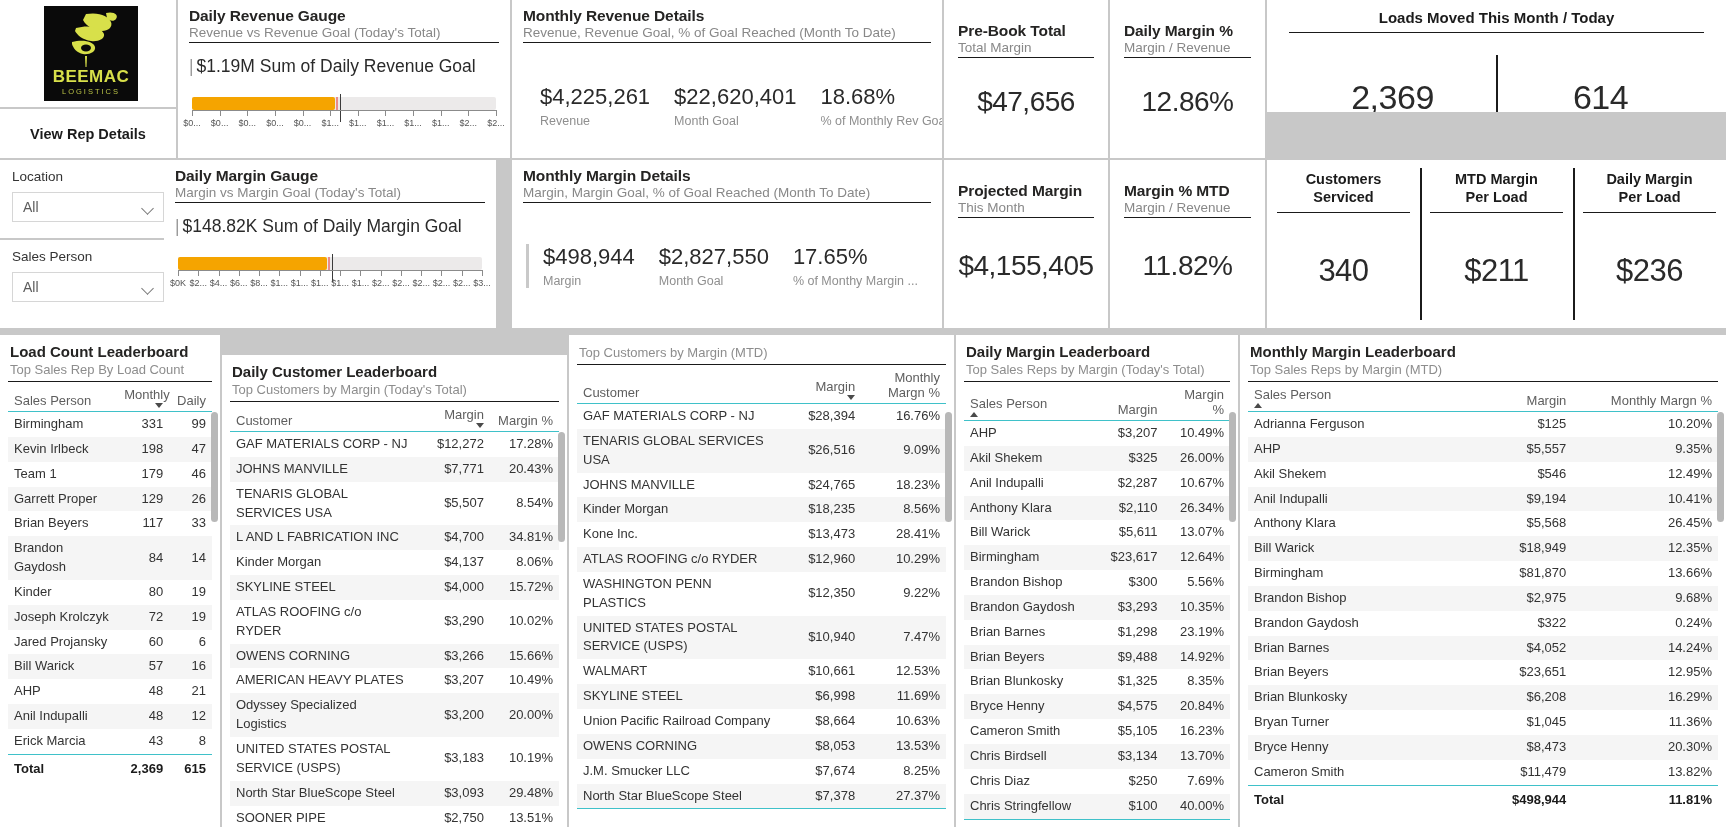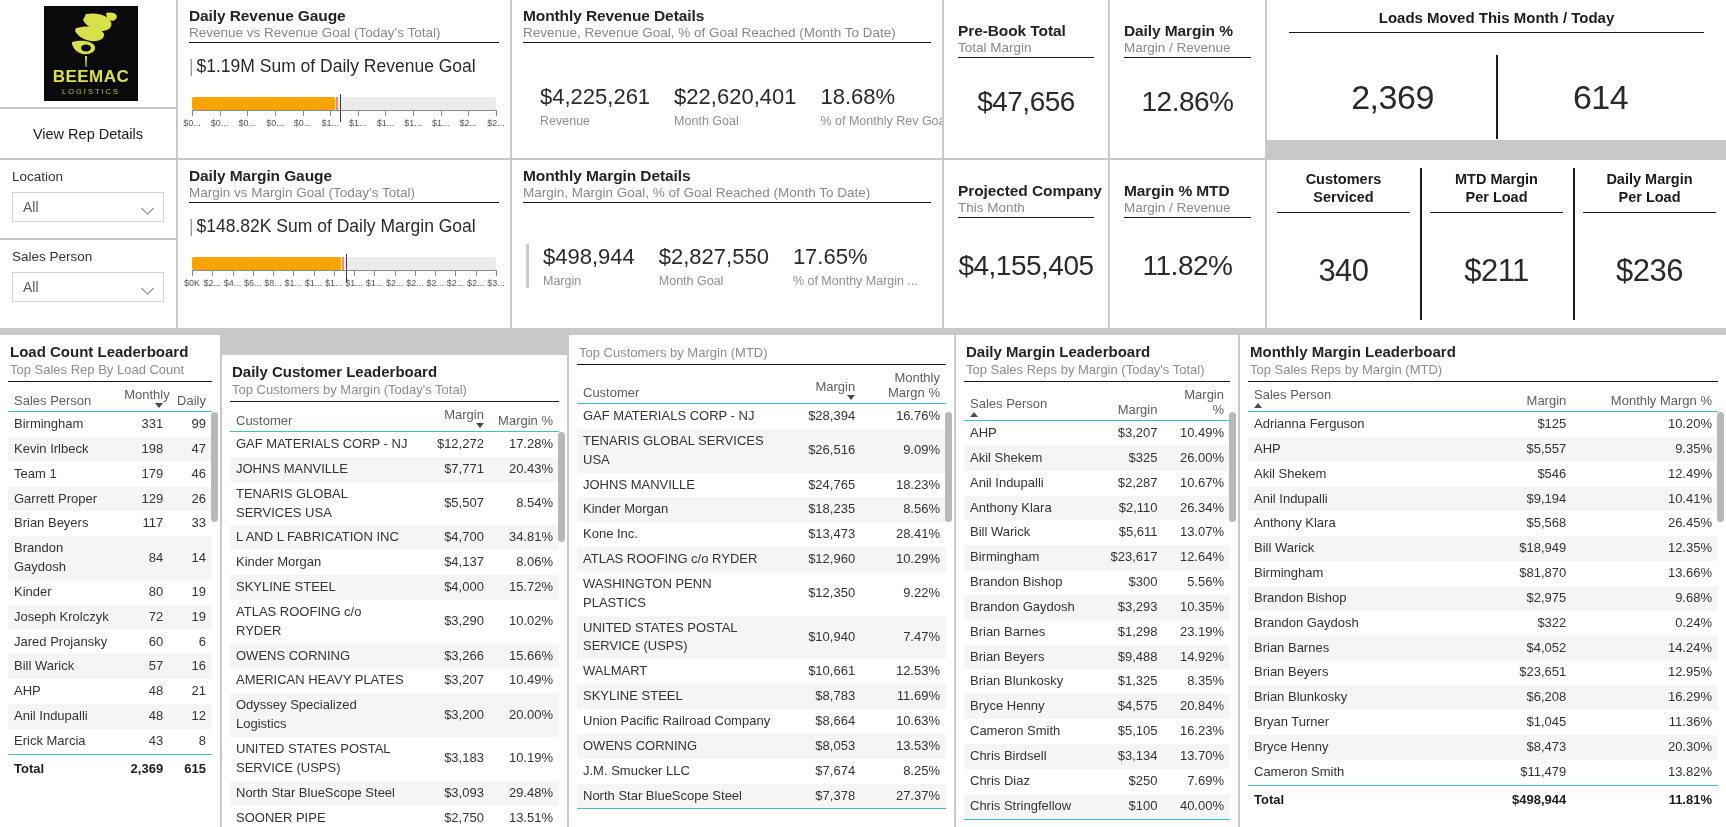--- a/index.html
+++ b/index.html
@@ -39,42 +39,42 @@
   .logo-bee { position:absolute; top:4px; left:50%; transform:translateX(-50%); }
   .logo-word {
     color:#d8e04a; font-weight:bold; font-size:17px;
     letter-spacing:0.5px; font-family:"Liberation Sans",sans-serif; line-height:1;
   }
   .logo-sub { color:#b9c246; font-size:7.5px; letter-spacing:2px; margin-top:2px; }
 
   #view-rep-card { left:0; top:109px; width:176px; height:49px; }
   .view-rep {
     width:100%; height:100%; display:flex; align-items:center; justify-content:center;
-    font-weight:normal; font-size:14.5px; color:#1b1b1b; cursor:pointer;
+    font-weight:bold; font-size:14.5px; color:#1b1b1b; cursor:pointer;
   }
 
   
   #slicer-location { left:0; top:160px; width:176px; height:78px; }
   #slicer-salesperson { left:0; top:240px; width:176px; height:88px; }
   .slicer-label { padding:9px 12px 0; font-size:13.5px; color:#333; }
   .slicer-dd {
     margin:8px 12px 0; height:30px; border:1px solid #d6d6d6;
     display:flex; align-items:center; justify-content:space-between;
     padding:0 8px 0 10px; font-size:14px; color:#5c5c5c; cursor:pointer;
   }
   .chev { width:13px; height:13px; position:relative; }
   .chev::before {
     content:""; position:absolute; left:1px; top:3px; width:8px; height:8px;
     border-right:1.6px solid #777; border-bottom:1.6px solid #777;
     transform:rotate(45deg);
   }
 
   
   #gauge-rev { left:178px; top:0; width:332px; height:158px; }
-  #gauge-mar { left:178px; top:160px; width:332px; height:168px; }
+  #gauge-mar { left:164px; top:160px; width:332px; height:168px; }
   .gauge-head { padding:7px 11px 0; }
   .gauge-cb {
     margin:0 11px; font-size:17.5px; color:#2a2a2a; padding-top:13px; white-space:nowrap;
   }
   .gauge-cb .tick { color:#9a9a9a; margin-right:3px; }
   .gauge-bar-wrap { position:relative; margin:20px 14px 0 14px; height:13px; }
   .gauge-track { position:absolute; inset:0; background:#eceaea; border-radius:2px;}
   .gauge-fill { position:absolute; left:0; top:0; bottom:0; background:#f5a400; border-radius:2px;}
   .gauge-needle { position:absolute; top:-3px; bottom:-12px; width:1.6px; background:#3b3b3b; }
   .gauge-needle.red { background:#e98b8b; top:0; bottom:0; width:2px; }
@@ -102,21 +102,21 @@
   .kpi-val {
     display:flex; align-items:center; justify-content:center;
     font-size:28px; color:#2a2a2a; letter-spacing:-0.5px;
   }
   #kpi-prebook { left:944px; top:0; width:164px; height:158px; }
   #kpi-dailymargin { left:1110px; top:0; width:155px; height:158px; }
   #kpi-projected { left:944px; top:160px; width:164px; height:168px; }
   #kpi-marginmtd { left:1110px; top:160px; width:155px; height:168px; }
 
   
-  #loads-card { left:1267px; top:0; width:459px; height:140px; }
+  #loads-card { left:1267px; top:0; width:459px; height:112px; }
   .loads-title {
     text-align:center; font-weight:bold; font-size:15px; color:#1b1b1b;
     padding-top:9px;
   }
   .loads-rule { border-bottom:1.6px solid #1a1a1a; margin:6px 22px 0; }
   .loads-vals { display:flex; align-items:center; justify-content:center; margin-top:22px; }
   .loads-num { font-size:34px; color:#2a2a2a; width:170px; text-align:center; letter-spacing:-0.5px;}
   .loads-div { width:2px; height:84px; background:#1b1b1b; margin:0 18px; }
 
   
@@ -373,21 +373,21 @@
     <div class="kpi-head">
       <div class="c-title">Daily Margin %</div>
       <div class="c-sub">Margin / Revenue</div>
       <div class="c-rule"></div>
     </div>
     <div class="kpi-val" style="height:88px">12.86%</div>
   </div>
 
   <div class="card kpi" id="kpi-projected">
     <div class="kpi-head">
-      <div class="c-title">Projected Company</div>
+      <div class="c-title">Projected Margin</div>
       <div class="c-sub">This Month</div>
       <div class="c-rule"></div>
     </div>
     <div class="kpi-val" style="height:96px">$4,155,405</div>
   </div>
 
   <div class="card kpi" id="kpi-marginmtd">
     <div class="kpi-head">
       <div class="c-title">Margin % MTD</div>
       <div class="c-sub">Margin / Revenue</div>
@@ -691,21 +691,21 @@
               <td>$10,940</td>
               <td>7.47%</td>
             </tr>
             <tr>
               <td class="l">WALMART</td>
               <td>$10,661</td>
               <td>12.53%</td>
             </tr>
             <tr>
               <td class="l">SKYLINE STEEL</td>
-              <td>$8,783</td>
+              <td>$6,998</td>
               <td>11.69%</td>
             </tr>
             <tr>
               <td class="l">Union Pacific Railroad Company</td>
               <td>$8,664</td>
               <td>10.63%</td>
             </tr>
             <tr>
               <td class="l">OWENS CORNING</td>
               <td>$8,053</td>

